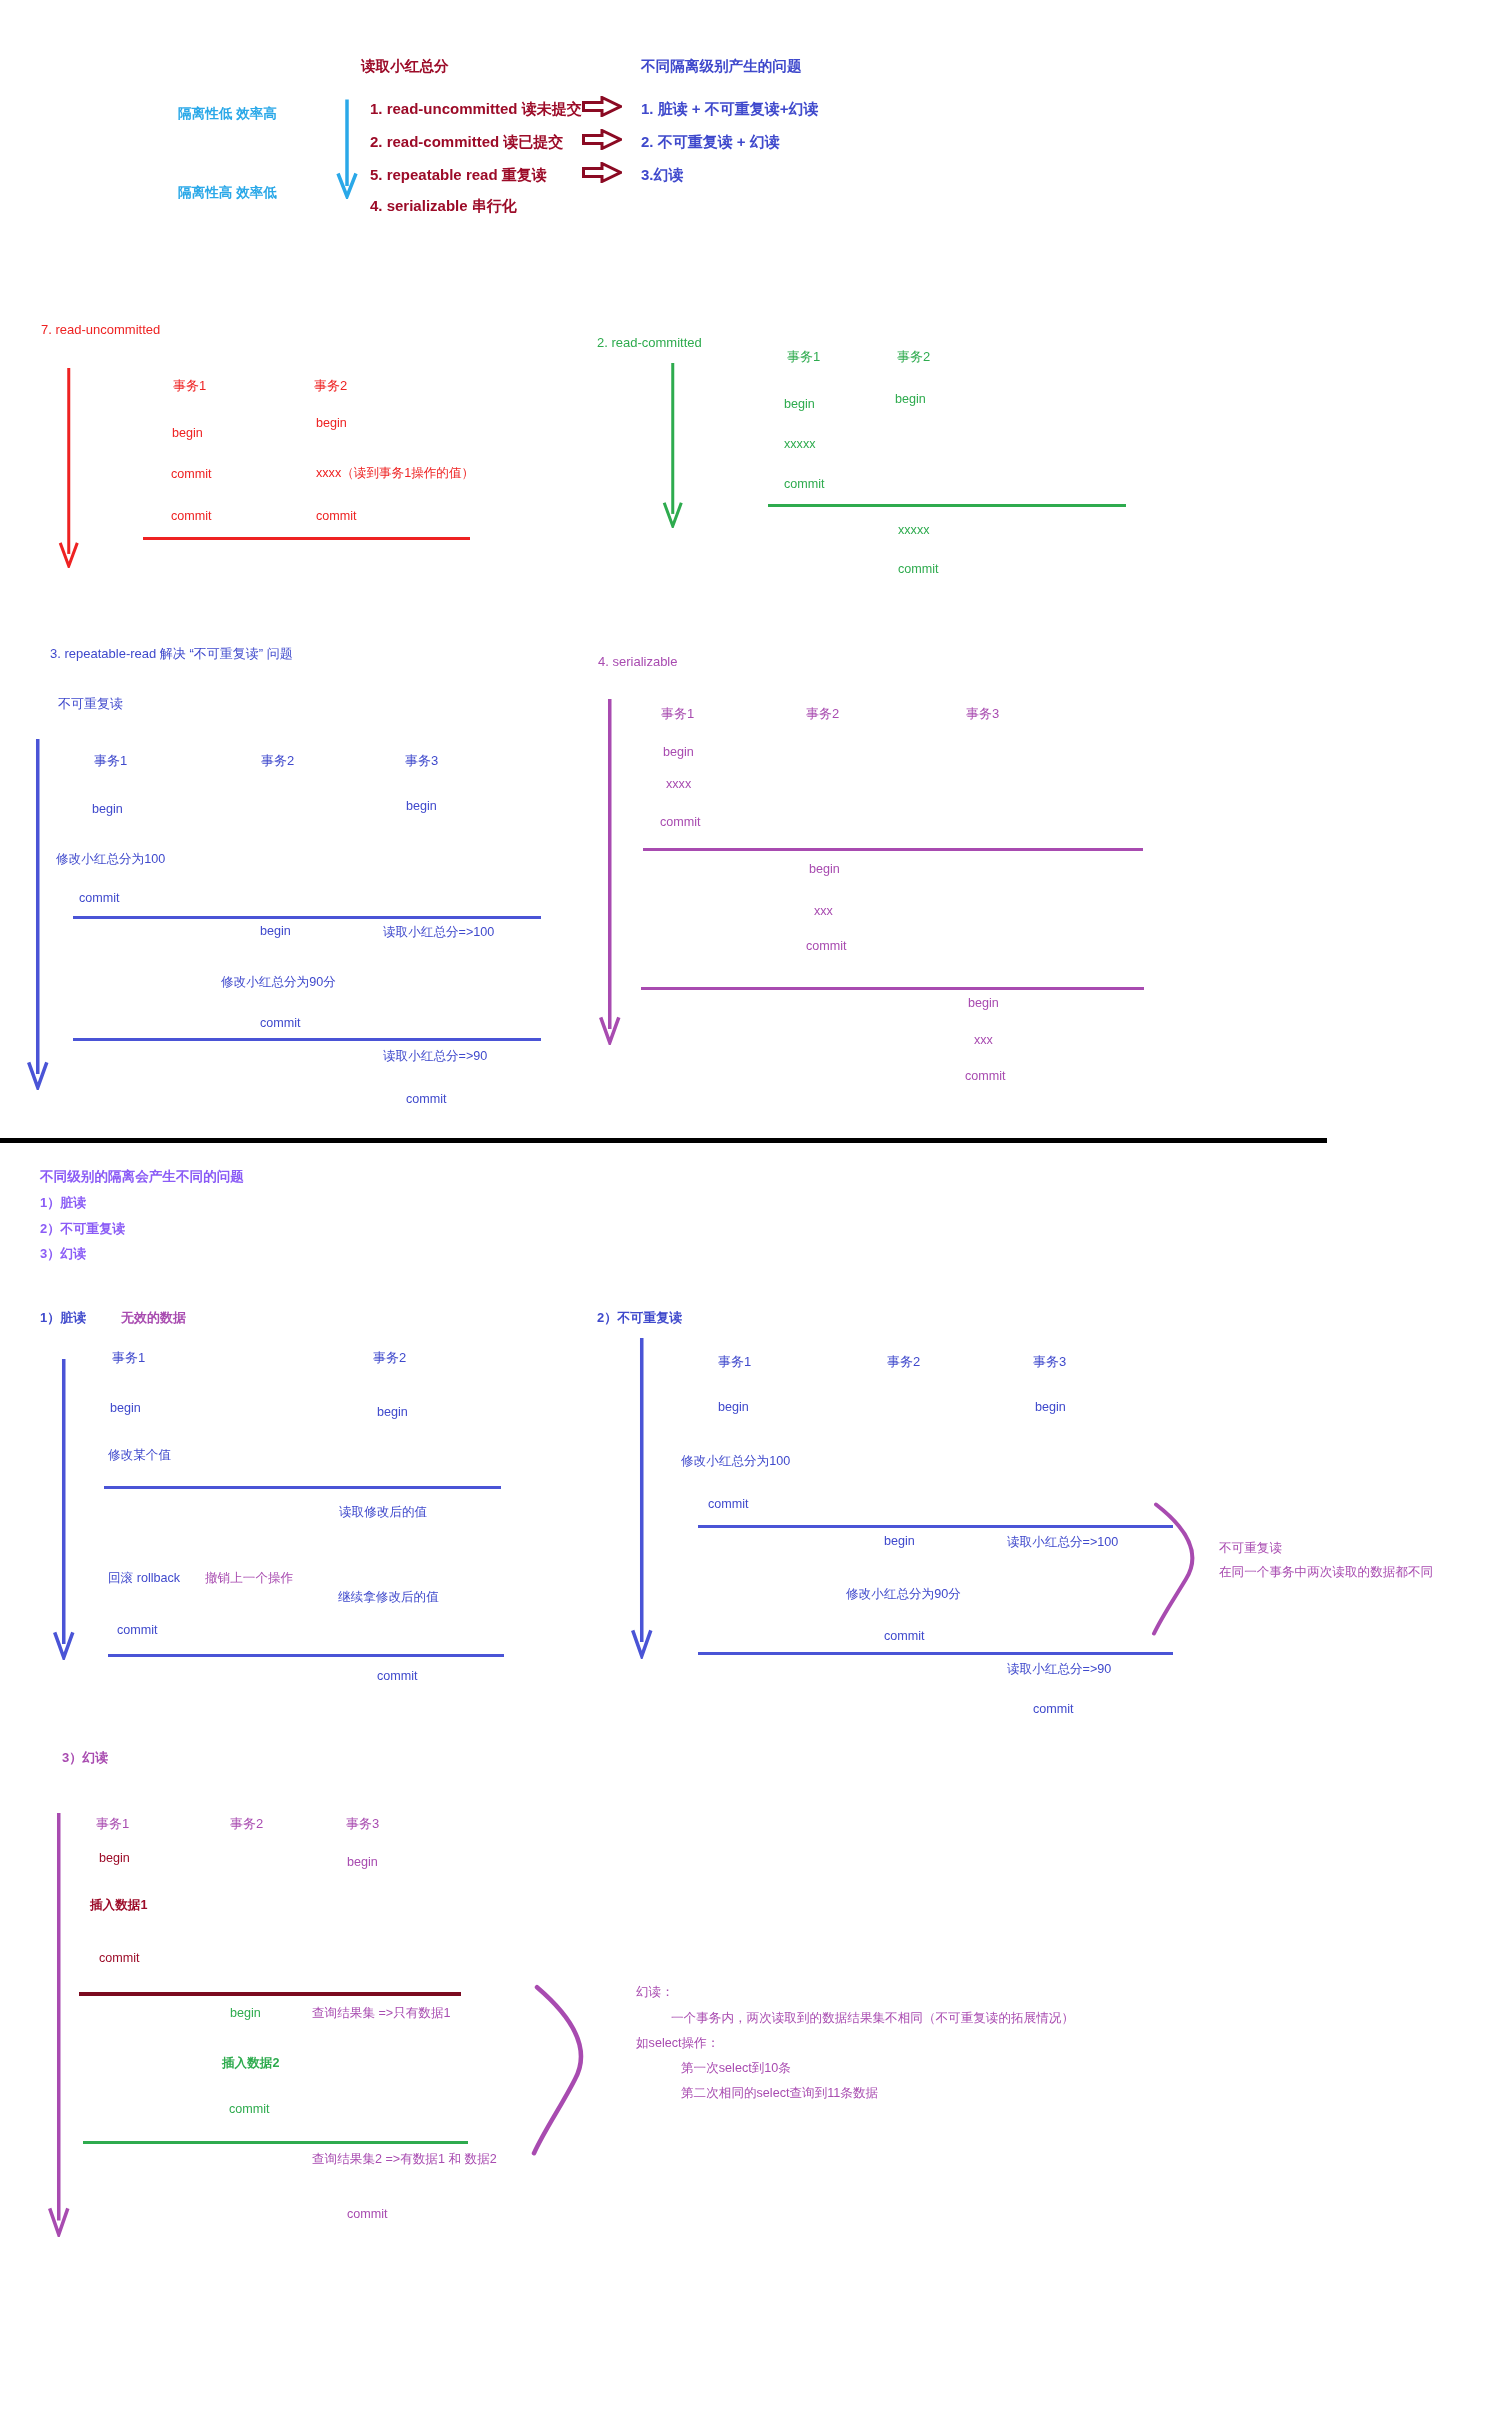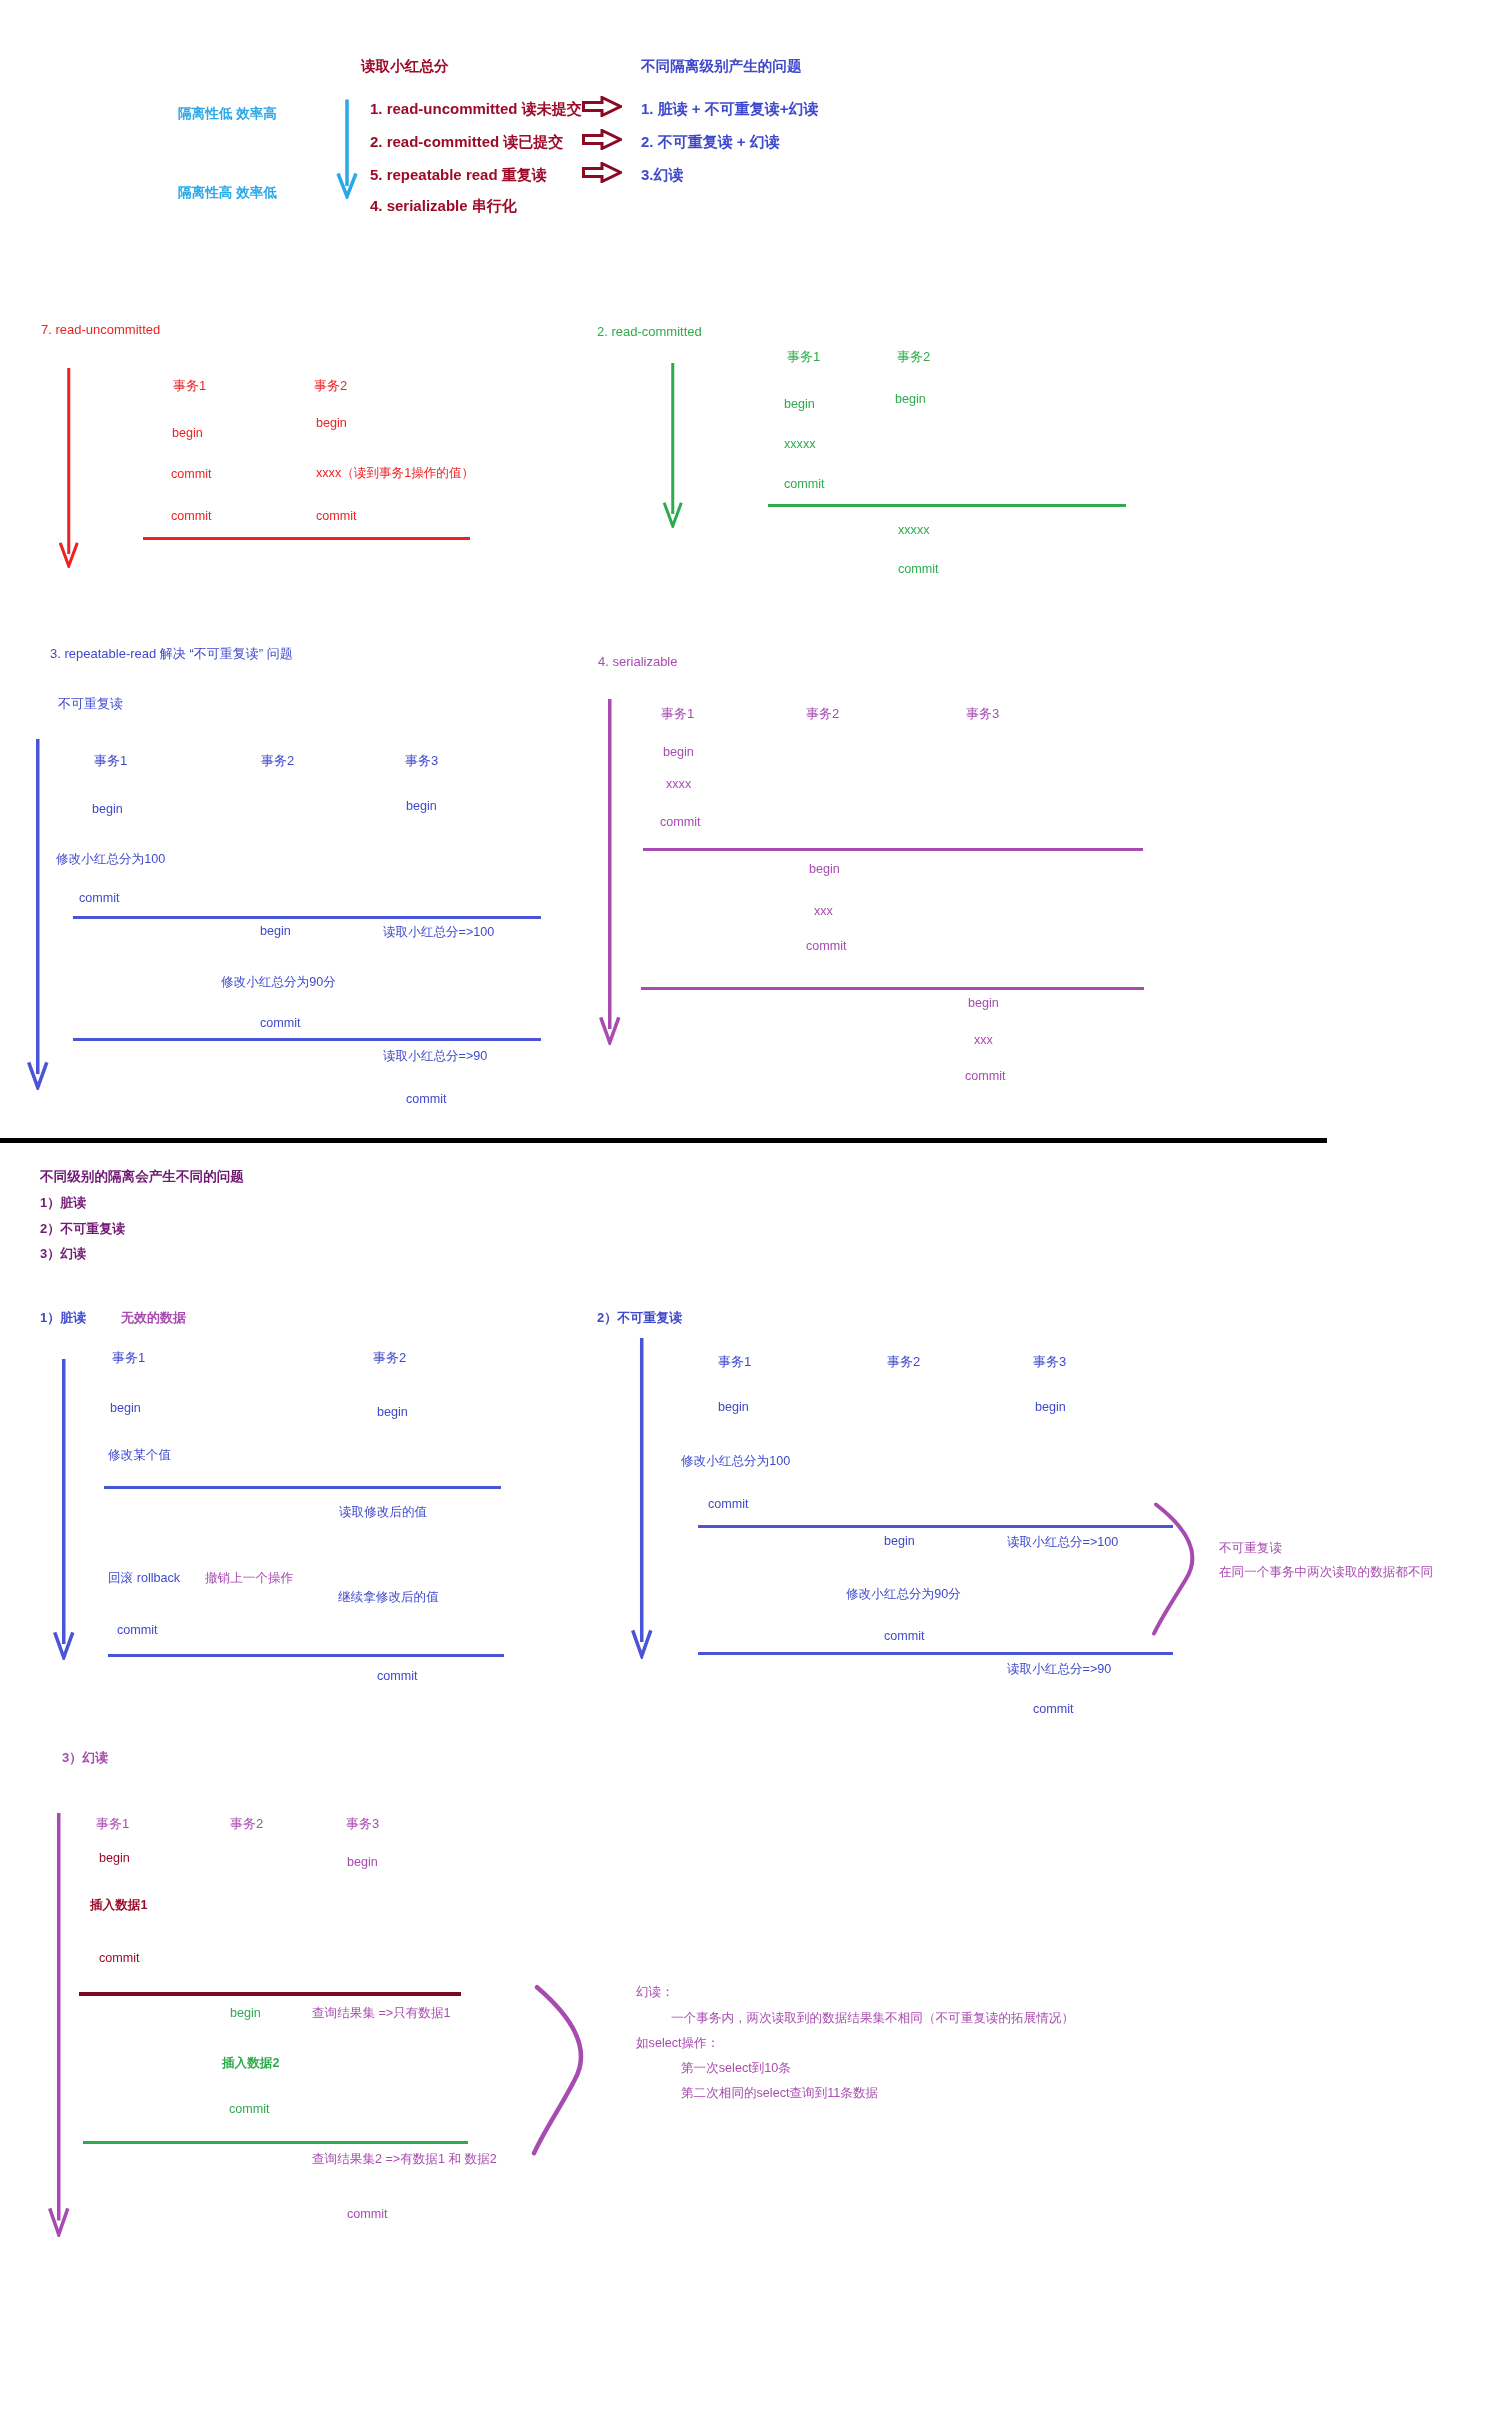--- a/index.html
+++ b/index.html
@@ -8,21 +8,21 @@
     font-family:"Liberation Sans","DejaVu Sans",sans-serif;
     -webkit-font-smoothing:antialiased;
   }
   .abs{position:absolute;white-space:nowrap;}
   
   .c-red{color:#ee2222;}
   .c-darkred{color:#9c0b28;}
   .c-lightblue{color:#2aa8e8;}
   .c-green{color:#2eab4e;}
   .c-purple{color:#a84bb0;}
-  .c-black{color:#701a75;}
+  .c-black{color:#8b5cf6;}
   .c-royal{color:#3f49cc;}
 
   
   .rule{position:absolute;height:0;border-top-style:solid;}
   .rule.red{border-color:#ee2222;border-top-width:3.5px;}
   .rule.green{border-color:#2eab4e;border-top-width:3.5px;}
   .rule.blue{border-color:#4a54d6;border-top-width:3.5px;}
   .rule.purple{border-color:#a84bb0;border-top-width:3.5px;}
   .rule.darkred{border-color:#7b0a20;border-top-width:4px;}
   .rule.black{border-color:#000000;border-top-width:5px;}
@@ -89,21 +89,21 @@
 <div class="abs t-op c-red" style="left:172px;top:426px;">begin</div>
 <div class="abs t-op c-red" style="left:171px;top:467px;">commit</div>
 <div class="abs t-op c-red" style="left:171px;top:509px;">commit</div>
 
 <div class="abs t-op c-red" style="left:316px;top:416px;">begin</div>
 <div class="abs t-op c-red" style="left:316px;top:465px;">xxxx（读到事务1操作的值）</div>
 <div class="abs t-op c-red" style="left:316px;top:509px;">commit</div>
 
 <div class="rule red" style="left:143px;top:537px;width:327px;"></div>
 
-<div class="abs t-panel-title c-green" style="left:597px;top:324px;">2. read-committed</div>
+<div class="abs t-panel-title c-green" style="left:597px;top:335px;">2. read-committed</div>
 
 <svg class="arrowsvg" style="left:659px;top:362px;" width="28" height="166" viewBox="0 0 55 330">
   <line x1="27" y1="2" x2="27" y2="302" stroke="#2eab4e" stroke-width="6"></line>
   <path d="M10 280 L27 326 L44 280" fill="none" stroke="#2eab4e" stroke-width="6"></path>
 </svg>
 
 <div class="abs t-col c-green" style="left:787px;top:348px;">事务1</div>
 <div class="abs t-col c-green" style="left:897px;top:348px;">事务2</div>
 
 <div class="abs t-op c-green" style="left:784px;top:397px;">begin</div>

